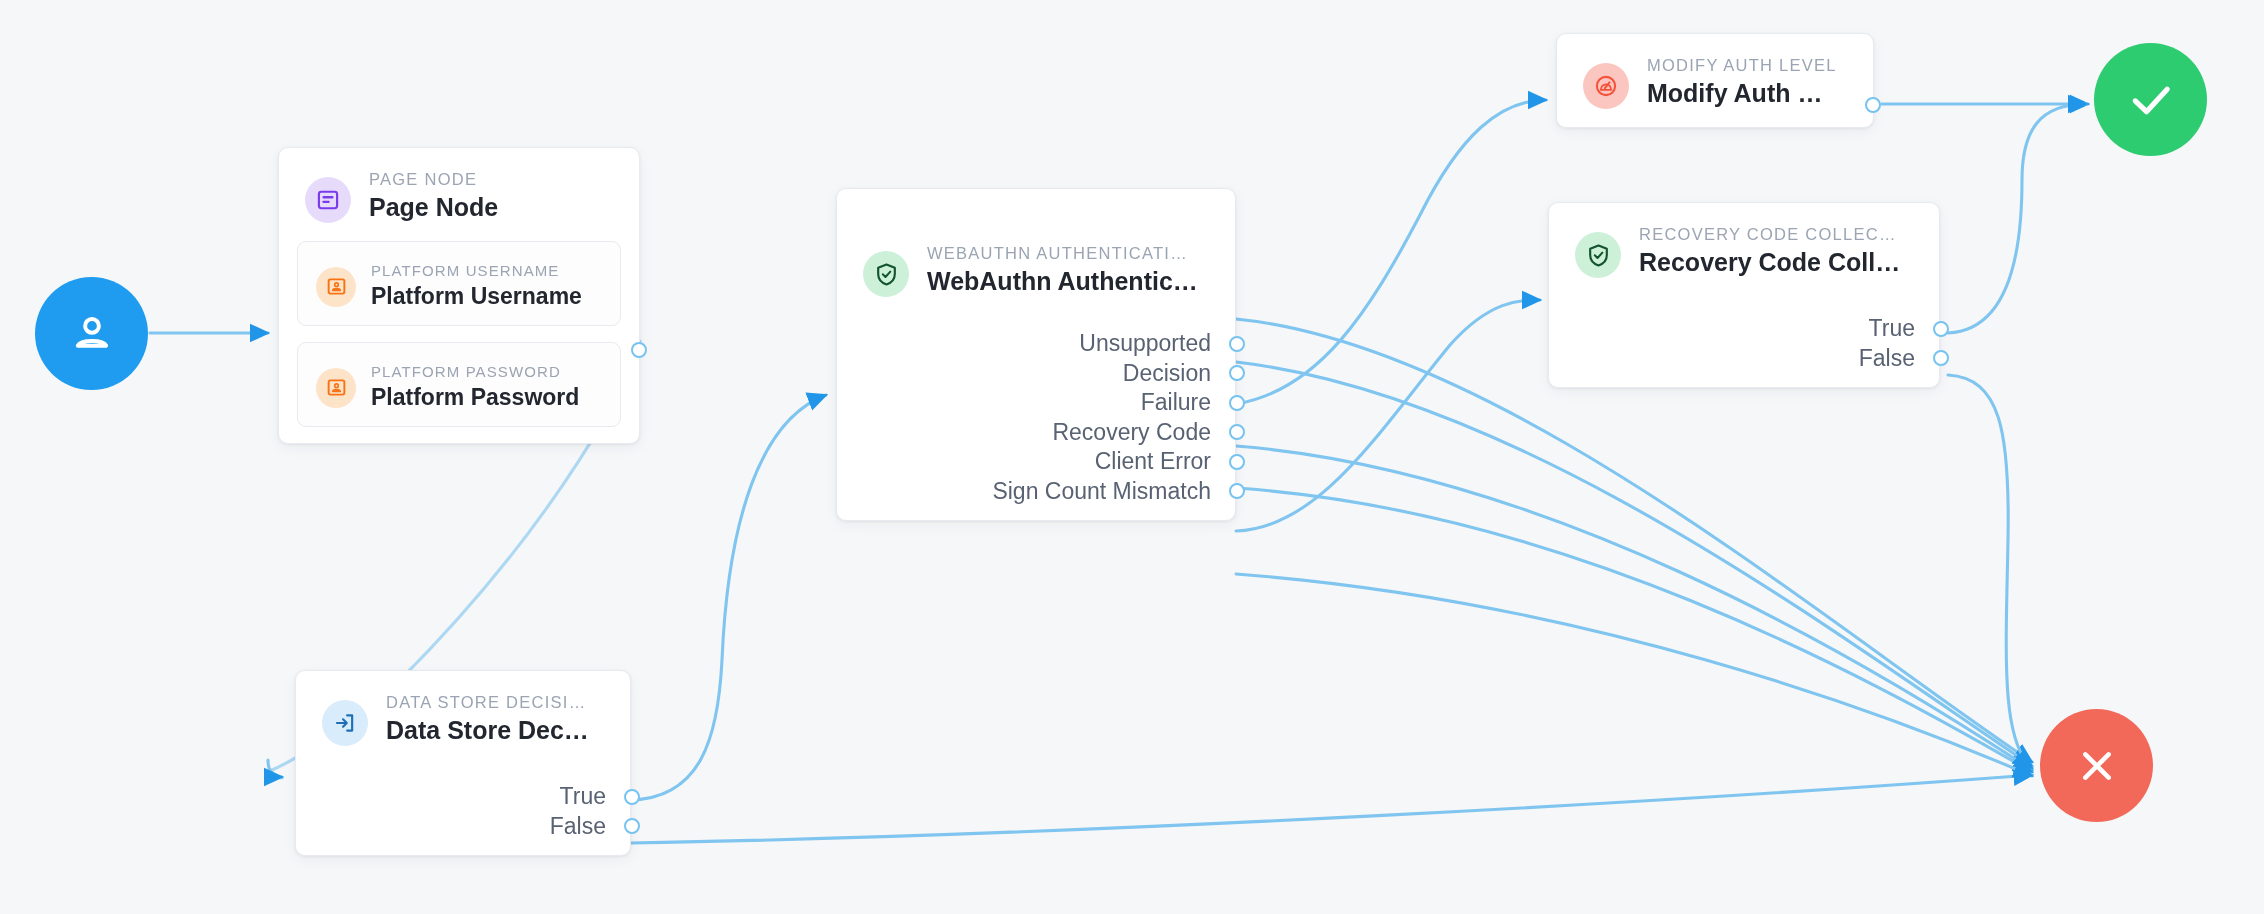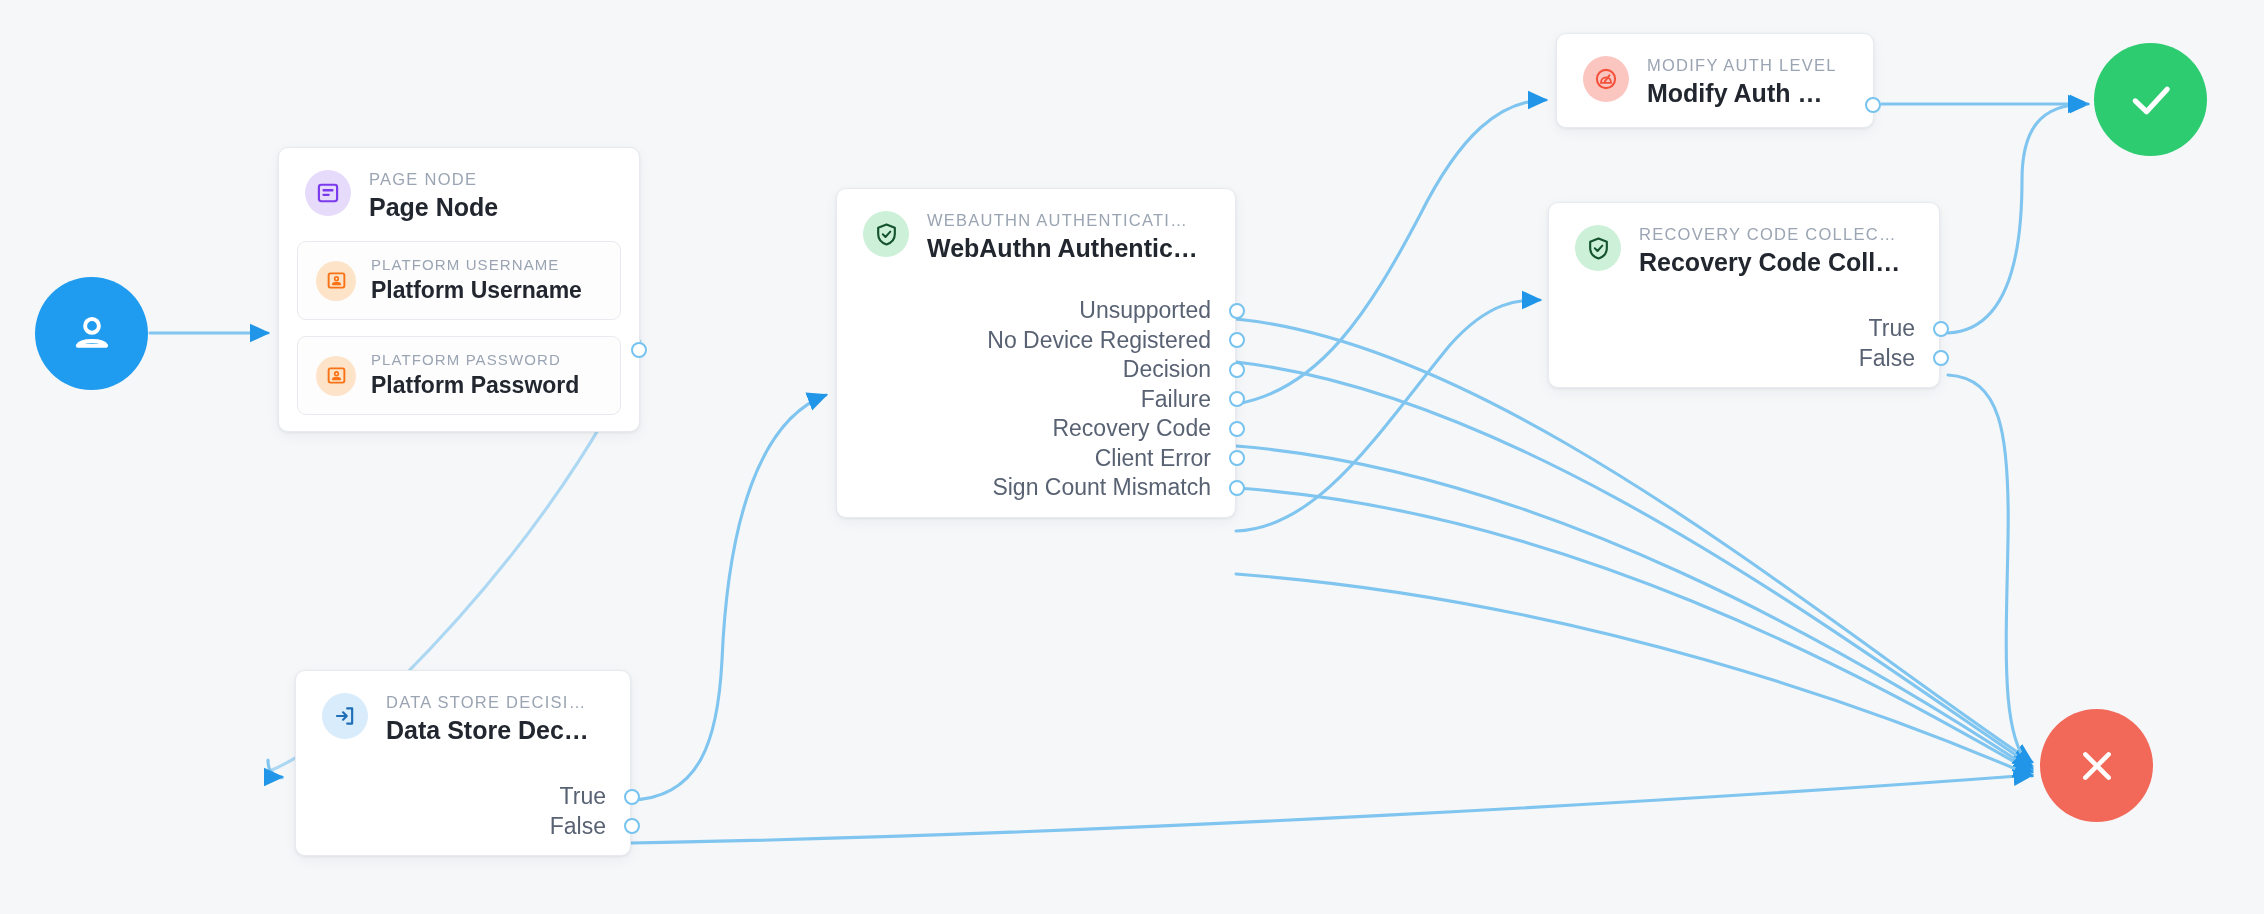--- a/index.html
+++ b/index.html
@@ -22,21 +22,21 @@
   .term.success{width:113px;height:113px;background:#2ecc71;left:2094px;top:43px;}
   .term.failure{width:113px;height:113px;background:#f2695a;left:2040px;top:709px;}
 
   
   .node{
     position:absolute;background:#ffffff;
     border:1px solid #e7eaee;border-radius:10px;
     box-shadow:0 1px 3px rgba(30,40,60,.07),0 4px 14px rgba(30,40,60,.05);
     box-sizing:border-box;
   }
-  .node-head{display:flex;align-items:flex-start;padding:22px 36px 18px 26px;}
+  .node-head{display:flex;align-items:flex-end;padding:22px 36px 18px 26px;}
   .node-badge{
     width:46px;height:46px;border-radius:50%;
     flex:0 0 46px;display:flex;align-items:center;justify-content:center;
     margin-right:18px;
   }
   .badge-purple{background:#e7dbfb;}
   .badge-orange{background:#fde3c7;}
   .badge-green{background:#cdf0d8;}
   .badge-red{background:#fbc6c0;}
   .badge-blue{background:#d8ecfb;}
@@ -48,21 +48,21 @@
   }
   .node-title{
     font-size:25px;font-weight:700;color:#22262e;line-height:1.25;
     margin-top:3px;white-space:nowrap;overflow:hidden;text-overflow:ellipsis;
   }
 
   
   .subcard{
     margin:0 18px 16px 18px;background:#fdfdfe;
     border:1px solid #e7eaee;border-radius:9px;
-    display:flex;align-items:center;padding:14px 16px 14px 18px;
+    display:flex;align-items:center;padding:20px 16px 14px 18px;
   }
   .subcard .node-badge{width:40px;height:40px;flex:0 0 40px;margin-right:15px;}
   .subcard .node-kicker{font-size:15px;letter-spacing:1.1px;}
   .subcard .node-title{font-size:23px;}
 
   
   .ports{padding:0 0 14px 0;}
   .port-row{
     position:relative;display:flex;justify-content:flex-end;align-items:center;
     height:29.5px;padding-right:24px;
@@ -195,32 +195,28 @@
 
   <div class="node" id="node-webauthn">
     <div class="node-head">
       <div class="node-badge badge-green">
         <svg width="27" height="27" viewBox="0 0 24 24">
           <path d="M 12 3.2 L 19.4 6.1 V 11.6 C 19.4 16.1 16.2 19.5 12 20.8
                    C 7.8 19.5 4.6 16.1 4.6 11.6 V 6.1 Z" fill="none" stroke="#14532d" stroke-width="1.9" stroke-linejoin="round"></path>
           <path d="M 8.7 11.8 L 11.1 14.2 L 15.4 9.5" fill="none" stroke="#14532d" stroke-width="1.8" stroke-linecap="round" stroke-linejoin="round"></path>
         </svg>
       </div>
-      <div class="node-texts" style="max-width:282px;">
+      <div class="node-texts" style="max-width:282px;margin-top:33px;">
         <div class="node-kicker">WEBAUTHN AUTHENTICATIO...</div>
         <div class="node-title">WebAuthn Authenticati...</div>
       </div>
     </div>
     <div class="ports" style="padding-top:14px;margin-left:16px;">
       <div class="port-row">
         <span class="port-label">Unsupported</span>
-        <span class="port-dot"></span>
-      </div>
-      <div class="port-row">
-        <span class="port-label">No Device Registered</span>
         <span class="port-dot"></span>
       </div>
       <div class="port-row">
         <span class="port-label">Decision</span>
         <span class="port-dot"></span>
       </div>
       <div class="port-row">
         <span class="port-label">Failure</span>
         <span class="port-dot"></span>
       </div>

